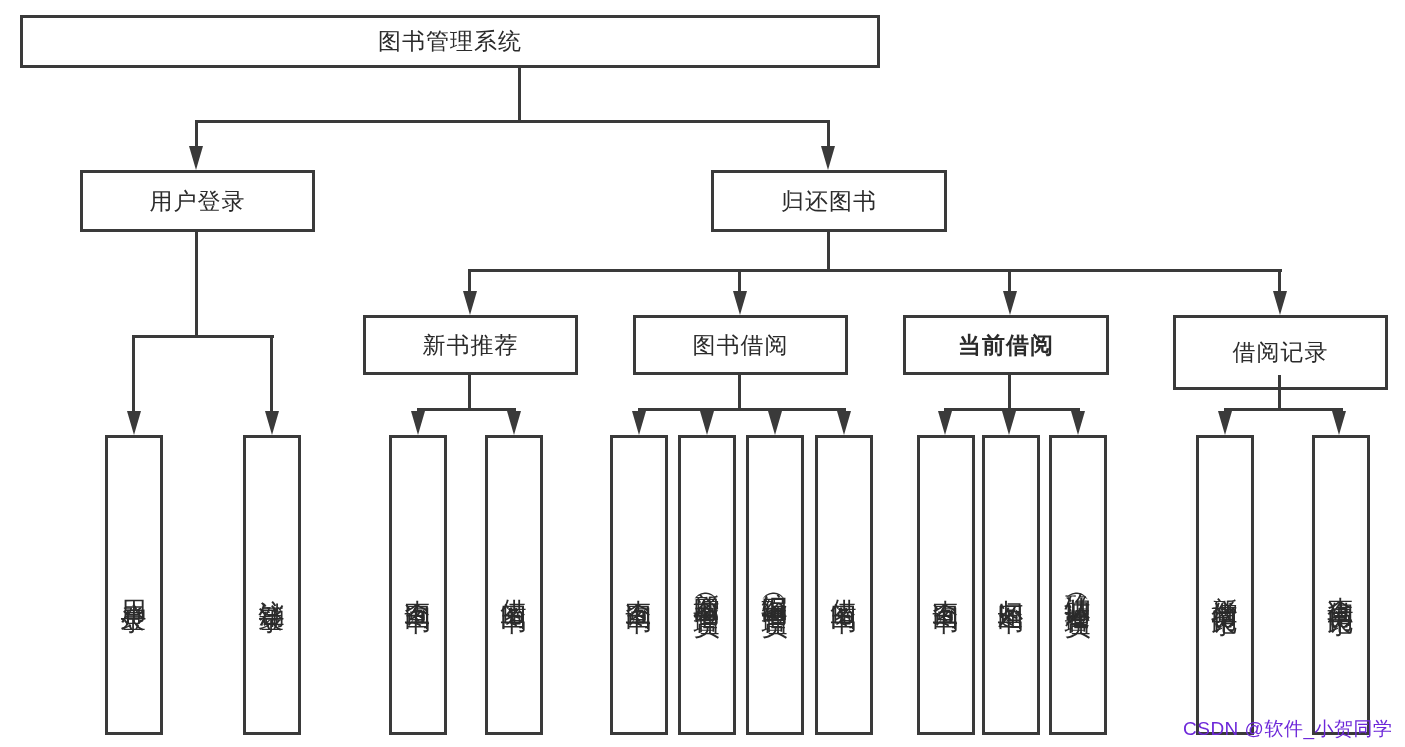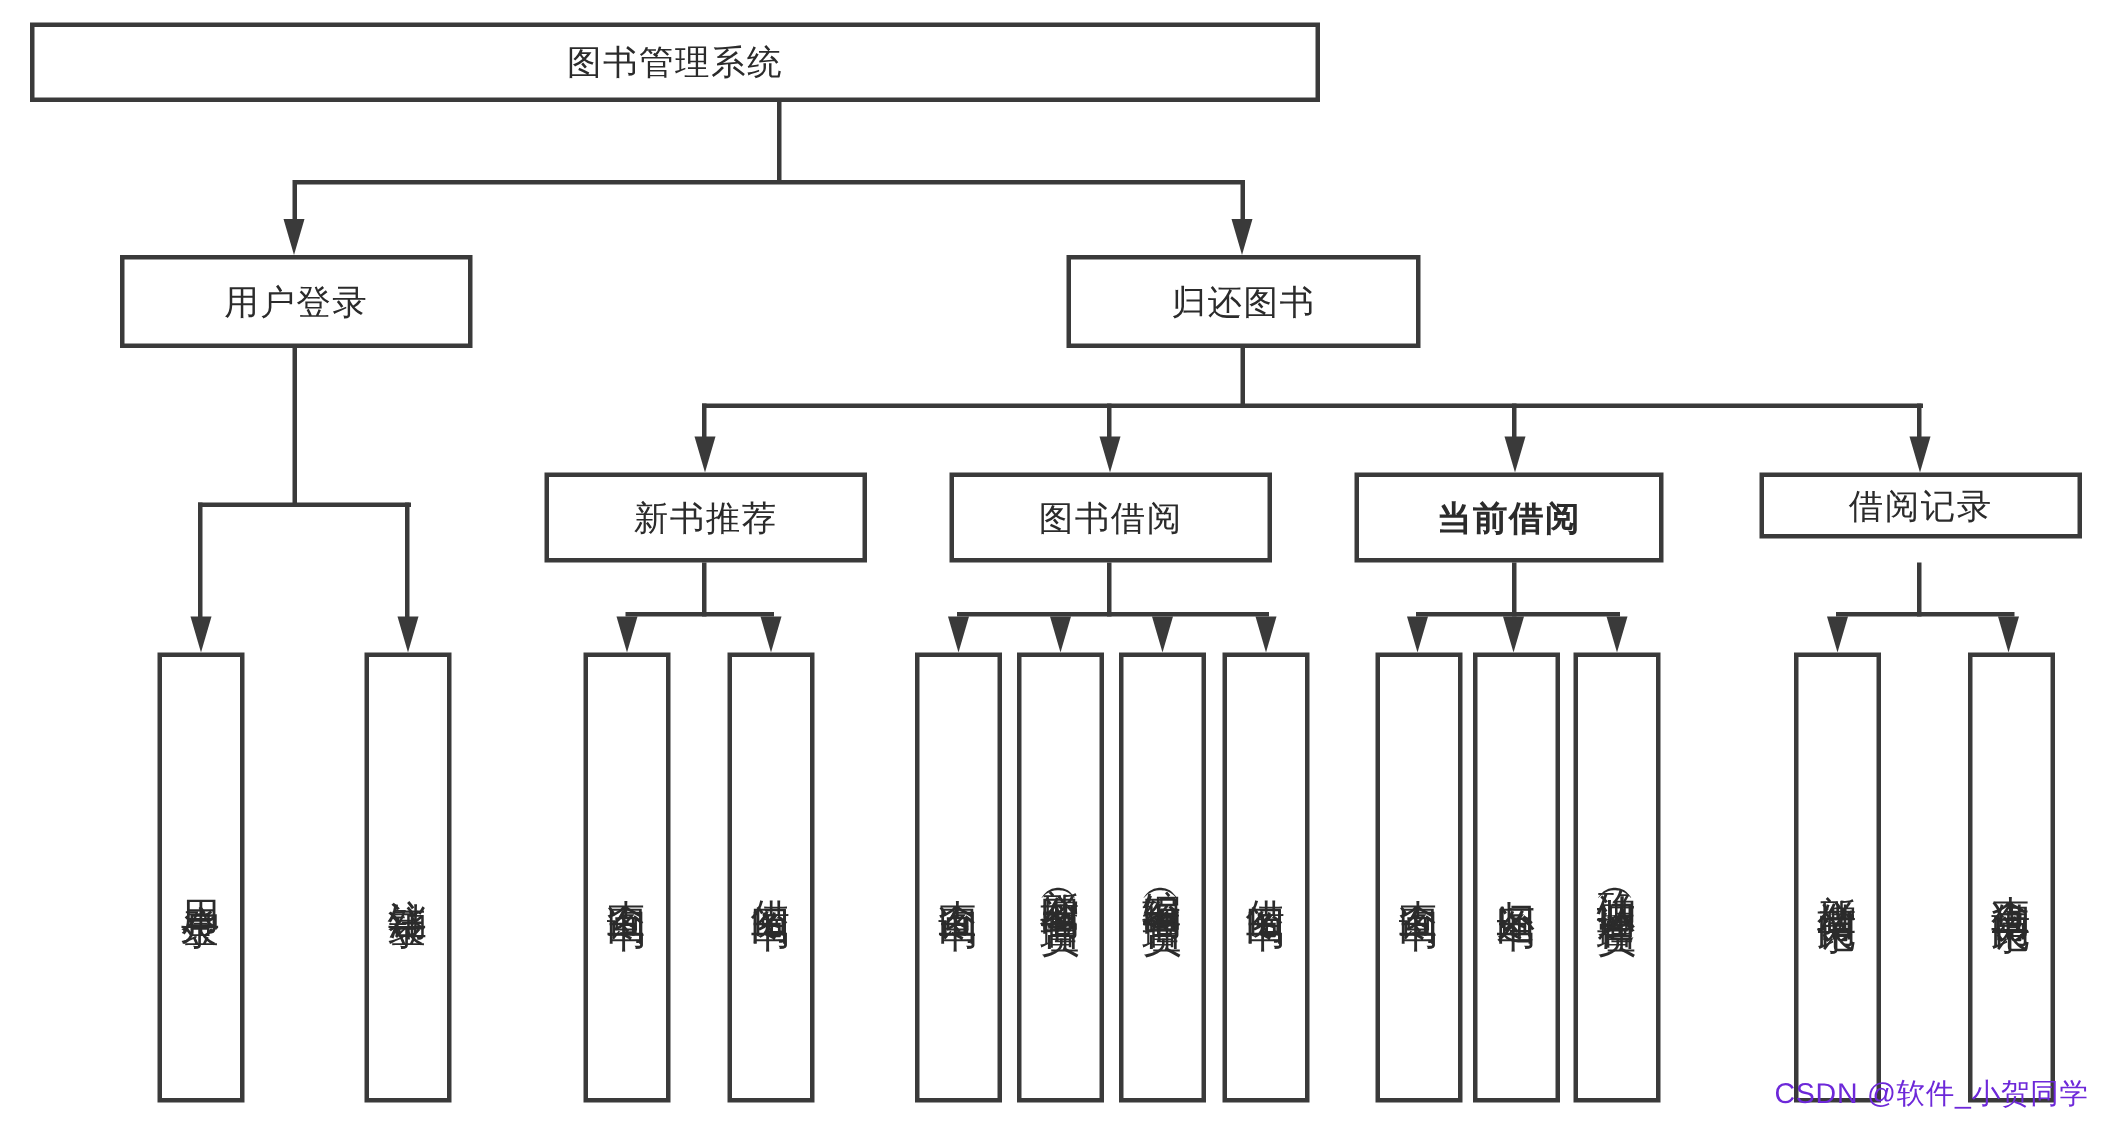--- a/index.html
+++ b/index.html
@@ -84,21 +84,21 @@
   <div class="vl" style="left:738px; top:269px; height:24px;"></div>
   <div class="arrow-down" style="left:733px; top:291px;"></div>
   <div class="vl" style="left:1008px; top:269px; height:24px;"></div>
   <div class="arrow-down" style="left:1003px; top:291px;"></div>
   <div class="vl" style="left:1278px; top:269px; height:24px;"></div>
   <div class="arrow-down" style="left:1273px; top:291px;"></div>
 
   <div class="box h-box" style="left:633px; top:315px; width:215px; height:60px;">图书借阅</div>
   <div class="box h-box" style="left:363px; top:315px; width:215px; height:60px;">新书推荐</div>
   <div class="box h-box" style="left:903px; top:315px; width:206px; height:60px;font-weight:bold;">当前借阅</div>
-  <div class="box h-box" style="left:1173px; top:315px; width:215px; height:44px;">借阅记录</div>
+  <div class="box h-box" style="left:1173px; top:315px; width:215px; height:75px;">借阅记录</div>
 
   <div class="vl" style="left:468px; top:375px; height:36px;"></div>
   <div class="hl" style="left:417px; top:408px; width:99px;"></div>
   <div class="arrow-down" style="left:411px; top:411px;"></div>
   <div class="arrow-down" style="left:507px; top:411px;"></div>
 
   <div class="vl" style="left:738px; top:375px; height:36px;"></div>
   <div class="hl" style="left:638px; top:408px; width:208px;"></div>
   <div class="arrow-down" style="left:632px; top:411px;"></div>
   <div class="arrow-down" style="left:700px; top:411px;"></div>

